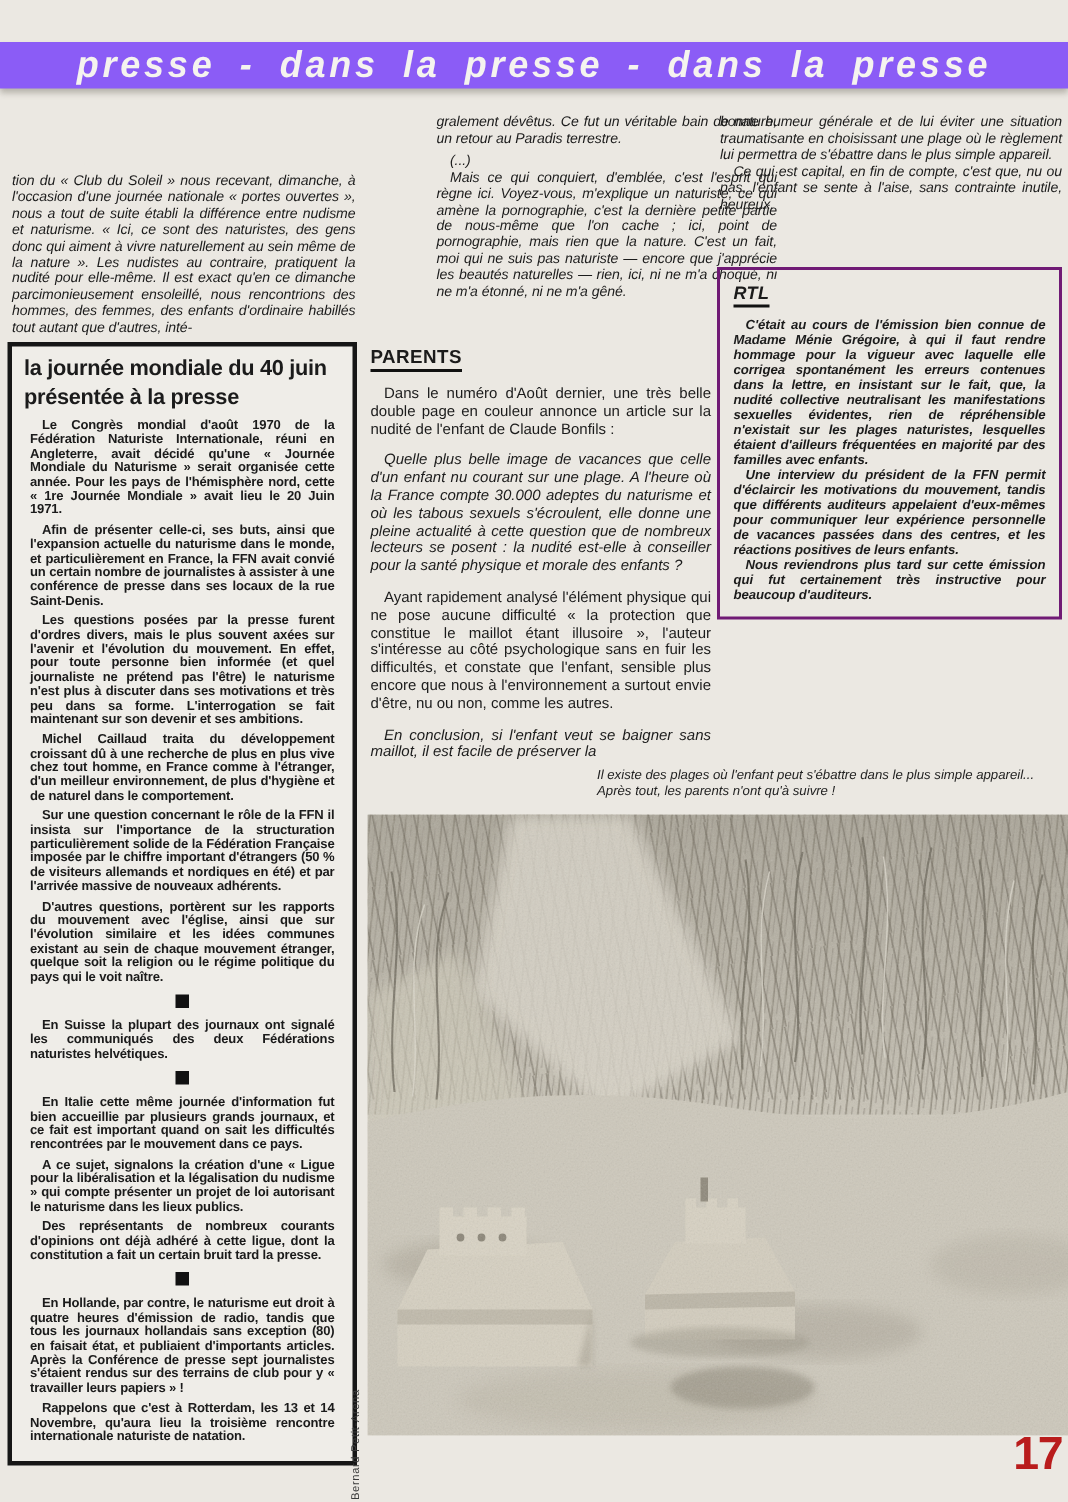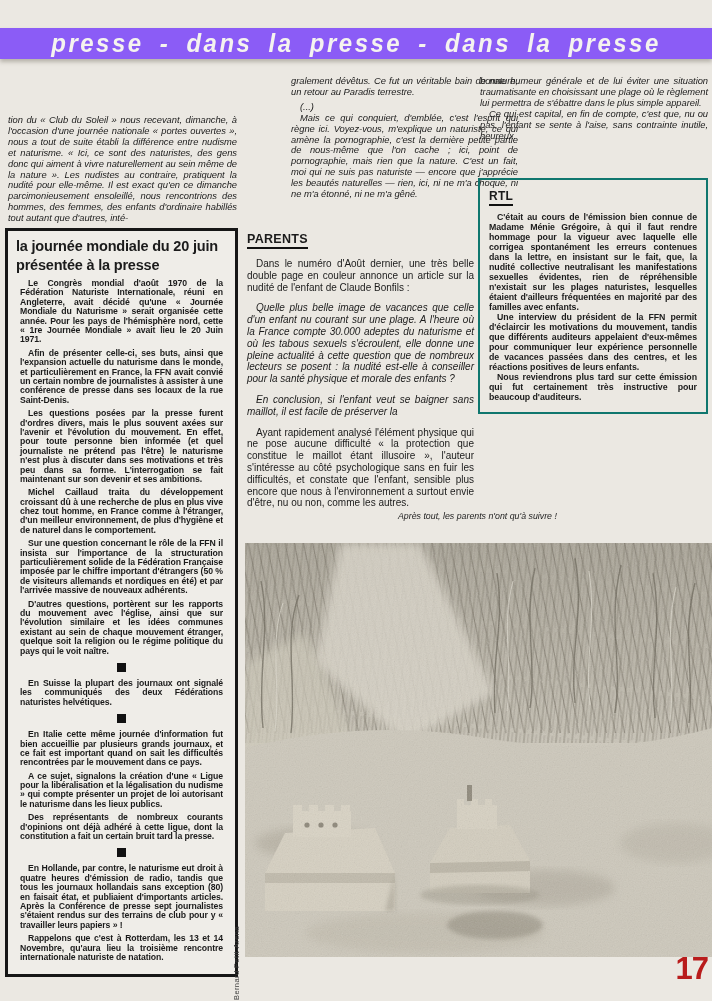--- a/index.html
+++ b/index.html
@@ -48,21 +48,21 @@
   
   .head-underline{
     font-weight:bold;font-size:12.5px;letter-spacing:0.3px;
     border-bottom:2px solid #111;display:inline-block;padding-bottom:1px;margin:0;
   }
   .col2-body p{font-size:10px;line-height:1.18;}
   .col2-body .q{font-style:italic;}
   
   .rtlbox{
     position:absolute;top:178px;left:478px;width:230px;box-sizing:border-box;
-    border:2px solid #0f766e;padding:6px 9px 10px;
+    border:2px solid #701a75;padding:6px 9px 10px;font-style:italic;
   }
   .rtlbox p{
     font-weight:bold;font-size:8.8px;line-height:1.14;margin:0;
     text-indent:8px;text-align:justify;letter-spacing:-0.05px;
   }
   .rtl-label{margin-bottom:6px;font-size:12px;}
   
   .caption{
     position:absolute;top:511px;left:398px;width:312px;
     font-style:italic;font-size:8.8px;line-height:1.3;text-align:left;color:#222;
@@ -85,21 +85,21 @@
 
   <div class="banner">
     <span>presse - dans la presse - dans la presse</span>
   </div>
 
   <div class="col ital" style="top:76px;left:8px;width:229px;margin-top:39px;">
     <p>tion du « Club du Soleil » nous recevant, dimanche, à l'occasion d'une journée nationale « portes ouvertes », nous a tout de suite établi la différence entre nudisme et naturisme. « Ici, ce sont des naturistes, des gens donc qui aiment à vivre naturellement au sein même de la nature ». Les nudistes au contraire, pratiquent la nudité pour elle-même. Il est exact qu'en ce dimanche parcimonieusement ensoleillé, nous rencontrions des hommes, des femmes, des enfants d'ordinaire habillés tout autant que d'autres, inté-</p>
   </div>
 
   <div class="box1">
-    <h2>la journée mondiale du 20 juin présentée à la presse</h2>
+    <h2>la journée mondiale du 40 juin présentée à la presse</h2>
     <p>Le Congrès mondial d'août 1970 de la Fédération Naturiste Internationale, réuni en Angleterre, avait décidé qu'une « Journée Mondiale du Naturisme » serait organisée cette année. Pour les pays de l'hémisphère nord, cette « 1re Journée Mondiale » avait lieu le 20 Juin 1971.</p>
     <p>Afin de présenter celle-ci, ses buts, ainsi que l'expansion actuelle du naturisme dans le monde, et particulièrement en France, la FFN avait convié un certain nombre de journalistes à assister à une conférence de presse dans ses locaux de la rue Saint-Denis.</p>
     <p>Les questions posées par la presse furent d'ordres divers, mais le plus souvent axées sur l'avenir et l'évolution du mouvement. En effet, pour toute personne bien informée (et quel journaliste ne prétend pas l'être) le naturisme n'est plus à discuter dans ses motivations et très peu dans sa forme. L'interrogation se fait maintenant sur son devenir et ses ambitions.</p>
     <p>Michel Caillaud traita du développement croissant dû à une recherche de plus en plus vive chez tout homme, en France comme à l'étranger, d'un meilleur environnement, de plus d'hygiène et de naturel dans le comportement.</p>
     <p>Sur une question concernant le rôle de la FFN il insista sur l'importance de la structuration particulièrement solide de la Fédération Française imposée par le chiffre important d'étrangers (50 % de visiteurs allemands et nordiques en été) et par l'arrivée massive de nouveaux adhérents.</p>
     <p>D'autres questions, portèrent sur les rapports du mouvement avec l'église, ainsi que sur l'évolution similaire et les idées communes existant au sein de chaque mouvement étranger, quelque soit la religion ou le régime politique du pays qui le voit naître.</p>
     <div class="sqdiv"></div>
     <p>En Suisse la plupart des journaux ont signalé les communiqués des deux Fédérations naturistes helvétiques.</p>
     <div class="sqdiv"></div>
     <p>En Italie cette même journée d'information fut bien accueillie par plusieurs grands journaux, et ce fait est important quand on sait les difficultés rencontrées par le mouvement dans ce pays.</p>
@@ -113,37 +113,38 @@
   <div class="col ital" style="top:76px;left:247px;width:227px;margin-left:44px;">
     <p>gralement dévêtus. Ce fut un véritable bain de nature, un retour au Paradis terrestre.</p>
     <p class="ind sp-s">(...)</p>
     <p class="ind">Mais ce qui conquiert, d'emblée, c'est l'esprit qui règne ici. Voyez-vous, m'explique un naturiste, ce qui amène la pornographie, c'est la dernière petite partie de nous-même que l'on cache ; ici, point de pornographie, mais rien que la nature. C'est un fait, moi qui ne suis pas naturiste — encore que j'apprécie les beautés naturelles — rien, ici, ni ne m'a choqué, ni ne m'a étonné, ni ne m'a gêné.</p>
   </div>
 
   <div class="col col2-body" style="top:229px;left:247px;width:227px;">
     <h3 class="head-underline">PARENTS</h3>
     <p class="ind sp">Dans le numéro d'Août dernier, une très belle double page en couleur annonce un article sur la nudité de l'enfant de Claude Bonfils :</p>
     <p class="ind sp q">Quelle plus belle image de vacances que celle d'un enfant nu courant sur une plage. A l'heure où la France compte 30.000 adeptes du naturisme et où les tabous sexuels s'écroulent, elle donne une pleine actualité à cette question que de nombreux lecteurs se posent : la nudité est-elle à conseiller pour la santé physique et morale des enfants ?</p>
+    <p class="ind sp">Ayant rapidement analysé l'élément physique qui ne pose aucune difficulté « la protection que constitue le maillot étant illusoire », l'auteur s'intéresse au côté psychologique sans en fuir les difficultés, et constate que l'enfant, sensible plus encore que nous à l'environnement a surtout envie d'être, nu ou non, comme les autres.</p>
     <p class="ind sp q">En conclusion, si l'enfant veut se baigner sans maillot, il est facile de préserver la</p>
-    <p class="ind sp">Ayant rapidement analysé l'élément physique qui ne pose aucune difficulté « la protection que constitue le maillot étant illusoire », l'auteur s'intéresse au côté psychologique sans en fuir les difficultés, et constate que l'enfant, sensible plus encore que nous à l'environnement a surtout envie d'être, nu ou non, comme les autres.</p>
   </div>
 
   <div class="col ital" style="top:76px;left:480px;width:228px;">
     <p>bonne humeur générale et de lui éviter une situation traumatisante en choisissant une plage où le règlement lui permettra de s'ébattre dans le plus simple appareil.</p>
     <p class="ind">Ce qui est capital, en fin de compte, c'est que, nu ou pas, l'enfant se sente à l'aise, sans contrainte inutile, heureux.</p>
   </div>
 
   <div class="rtlbox">
     <h3 class="head-underline rtl-label">RTL</h3>
     <p>C'était au cours de l'émission bien connue de Madame Ménie Grégoire, à qui il faut rendre hommage pour la vigueur avec laquelle elle corrigea spontanément les erreurs contenues dans la lettre, en insistant sur le fait, que, la nudité collective neutralisant les manifestations sexuelles évidentes, rien de répréhensible n'existait sur les plages naturistes, lesquelles étaient d'ailleurs fréquentées en majorité par des familles avec enfants.</p>
     <p>Une interview du président de la FFN permit d'éclaircir les motivations du mouvement, tandis que différents auditeurs appelaient d'eux-mêmes pour communiquer leur expérience personnelle de vacances passées dans des centres, et les réactions positives de leurs enfants.</p>
     <p>Nous reviendrons plus tard sur cette émission qui fut certainement très instructive pour beaucoup d'auditeurs.</p>
   </div>
 
   <div class="caption">
+    <div>Il existe des plages où l'enfant peut s'ébattre dans le plus simple appareil...</div>
     <div>Après tout, les parents n'ont qu'à suivre !</div>
   </div>
 
   <svg class="photo" viewBox="0 0 467 414" role="img">
     <defs>
       <linearGradient id="grassGrad" x1="0" y1="0" x2="0" y2="1">
         <stop offset="0" stop-color="#aba699"></stop>
         <stop offset="0.7" stop-color="#bdb8ab"></stop>
         <stop offset="1" stop-color="#c9c4b7"></stop>
       </linearGradient>

